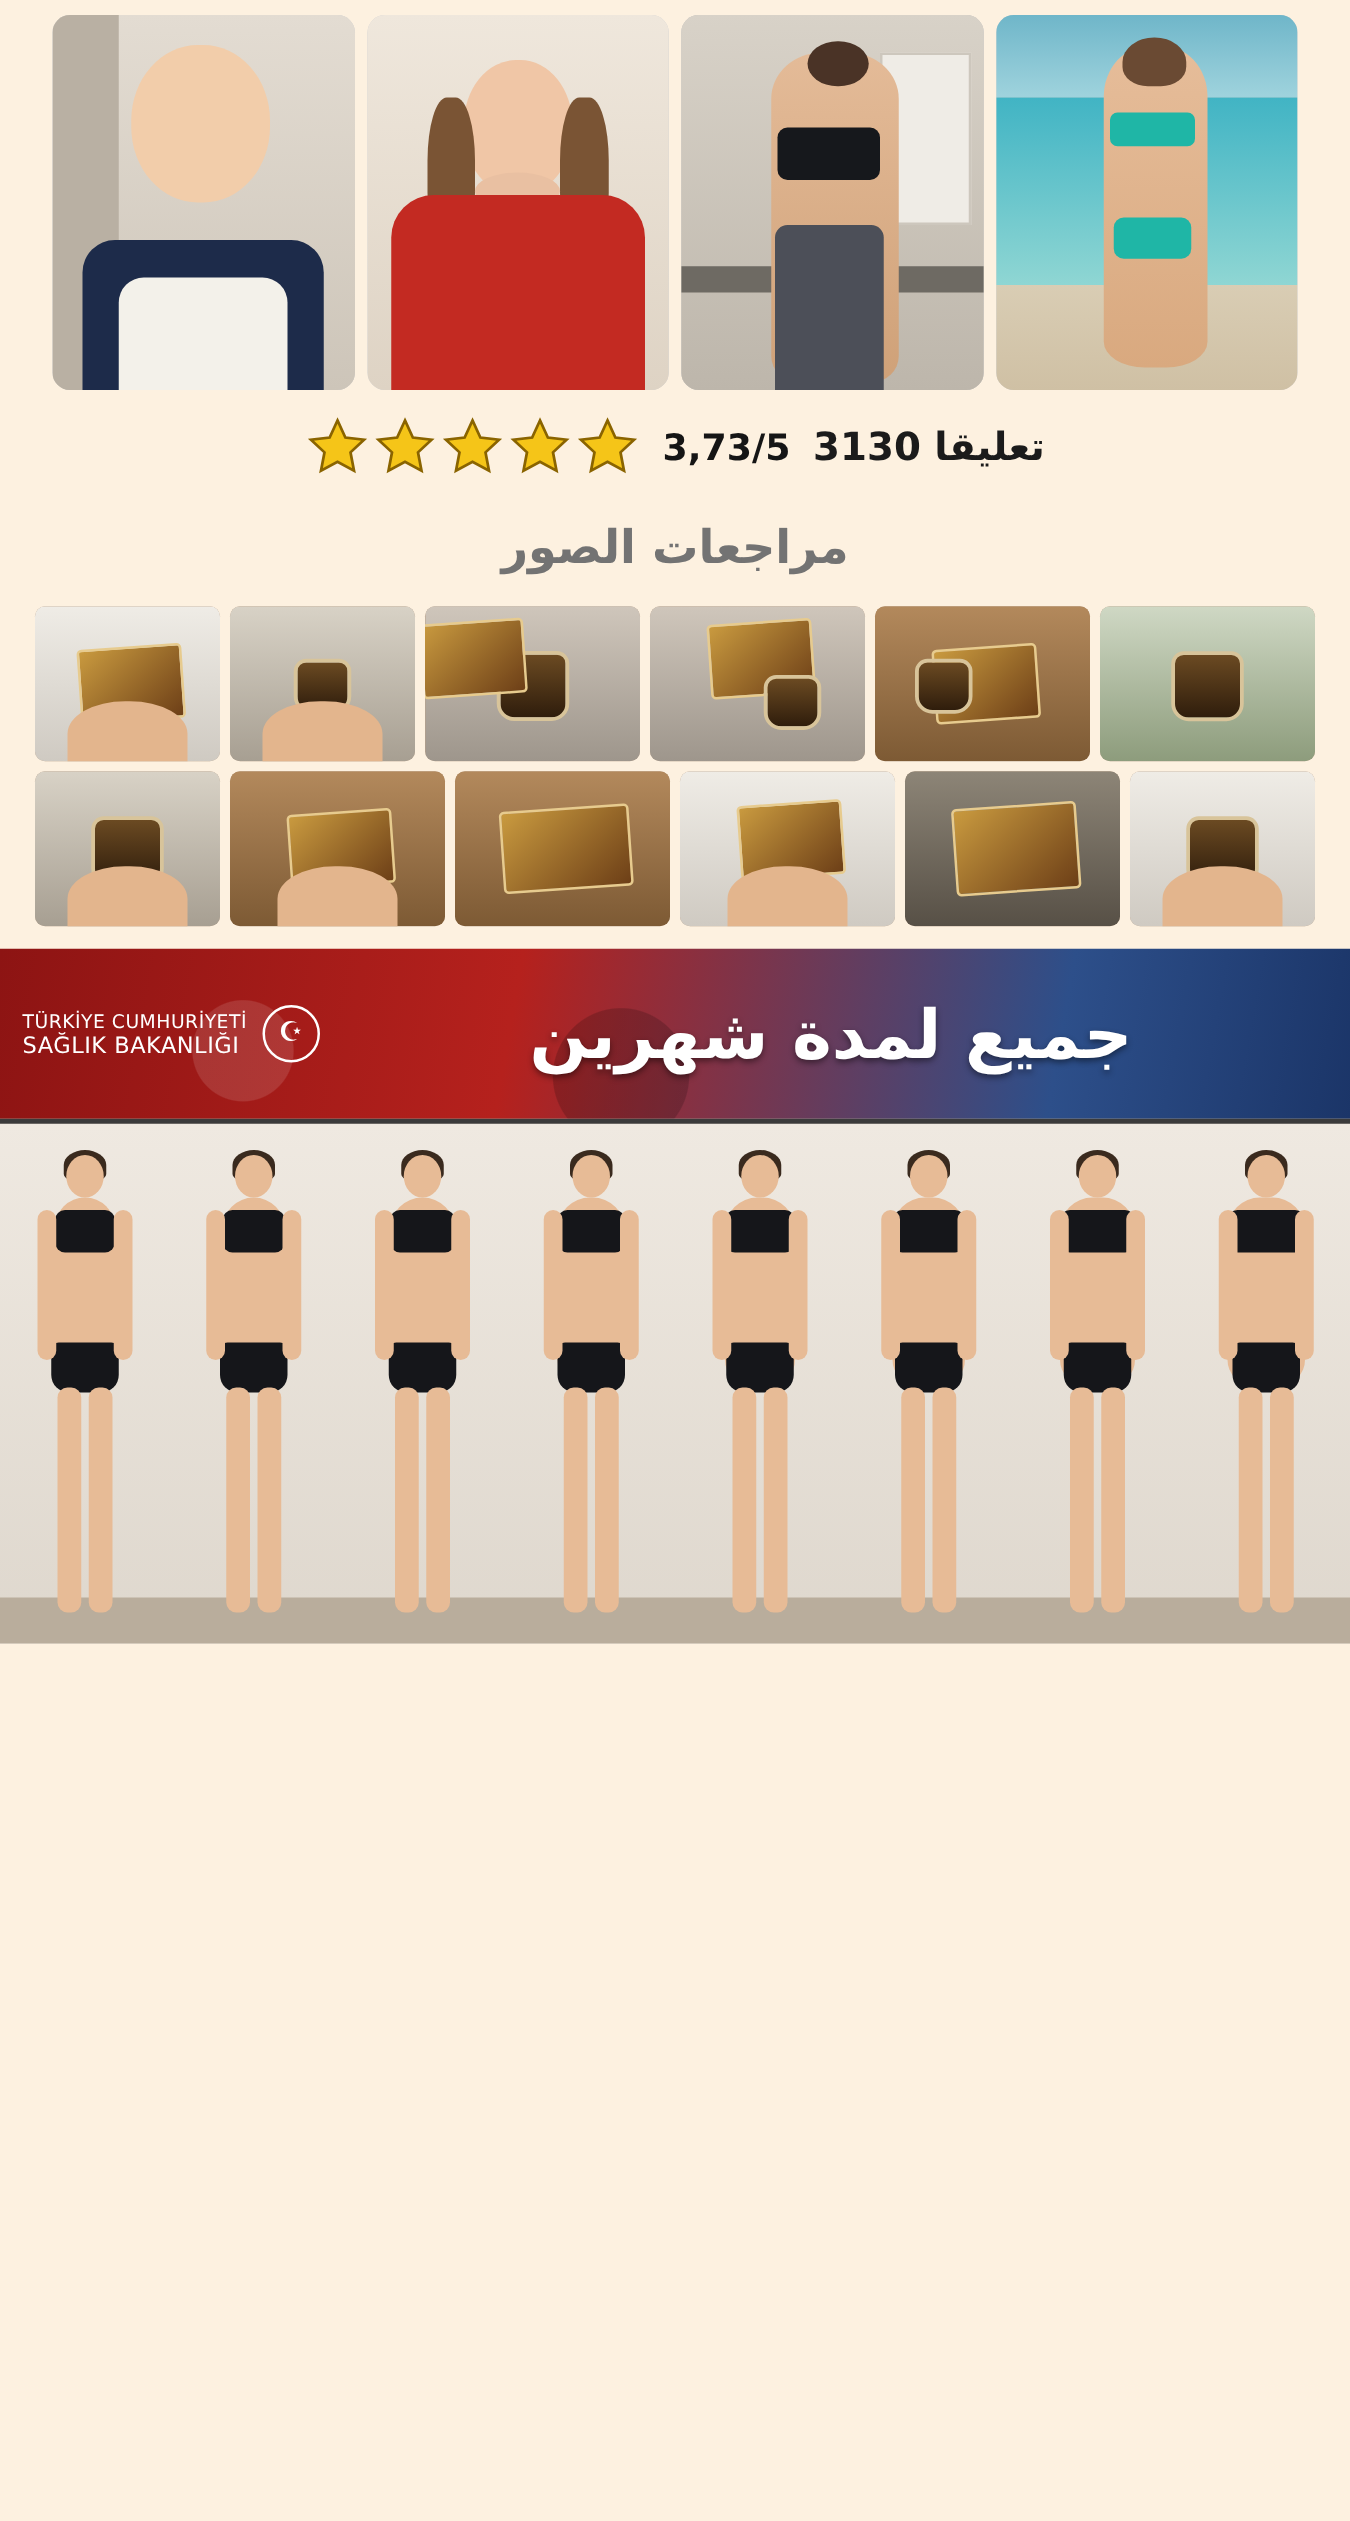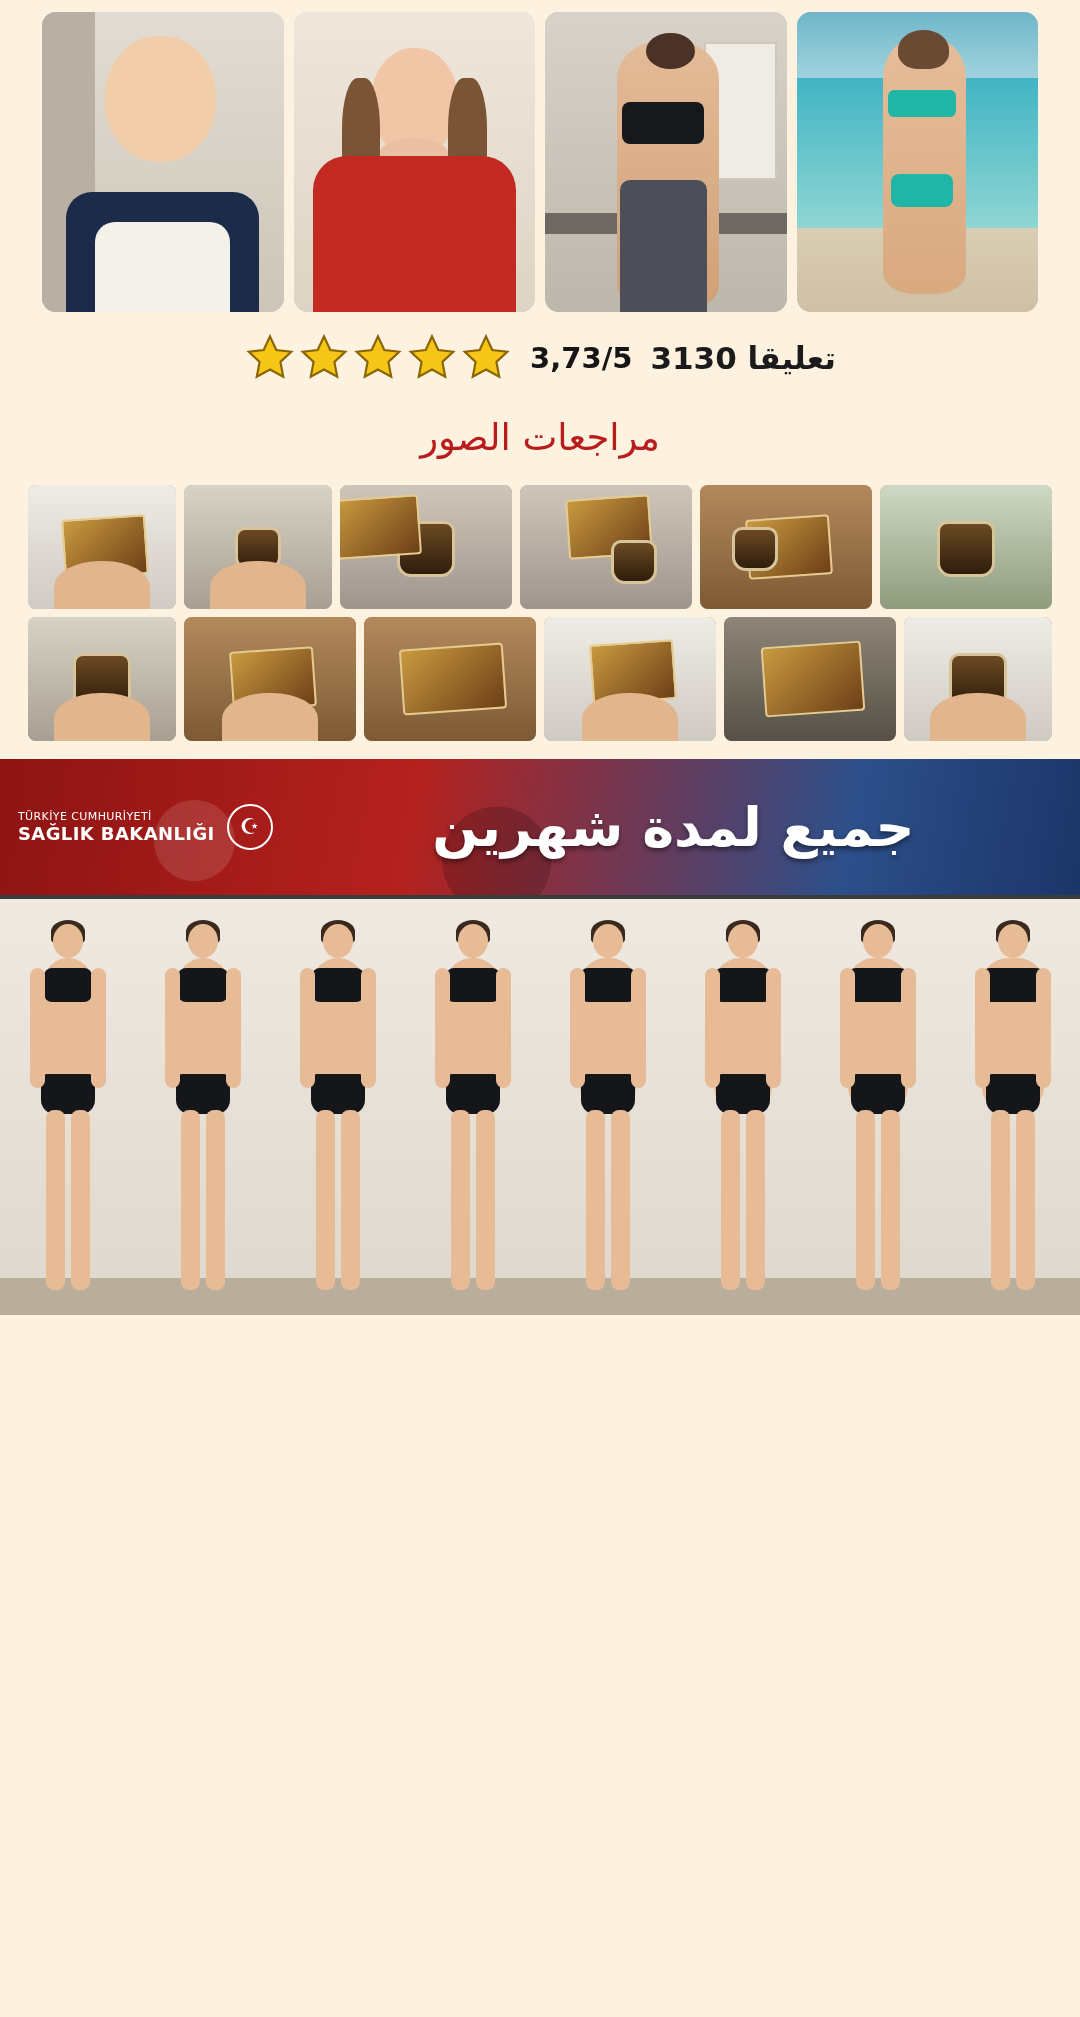--- a/index.html
+++ b/index.html
@@ -103,22 +103,22 @@
     color: #1c1c1c;
     text-align: justify;
     text-align-last: center;
     font-weight: 500;
   }
 
   
   .section-title {
     text-align: center;
     font-size: 37px;
-    font-weight: normal;
-    color: #b91c1c;
+    font-weight: bold;
+    color: #737373;
     padding: 26px 0 26px 0;
   }
 
   
   .thumb-grid {
     display: flex;
     flex-direction: column;
     gap: 8px;
     padding: 0 8px 18px 8px;
   }
@@ -192,22 +192,22 @@
     color: #fff;
   }
   .ministry .crest {
     width: 46px; height: 46px;
     border-radius: 50%;
     border: 2px solid #ffffff;
     display: flex; align-items: center; justify-content: center;
     font-size: 22px; line-height: 1;
   }
   .ministry .m-lines { direction: ltr; text-align: left; }
-  .ministry .m1 { font-size: 11px; letter-spacing: .4px; }
-  .ministry .m2 { font-size: 18px; font-weight: bold; letter-spacing: .4px; }
+  .ministry .m1 { font-size: 15px; letter-spacing: .4px; }
+  .ministry .m2 { font-size: 18px; font-weight: normal; letter-spacing: .4px; }
 
   
   .progress-strip {
     position: relative;
     height: 420px;
     background: linear-gradient(#efe9e1,#ded7cd);
     display: flex;
     border-top: 4px solid #3b3b3b;
     overflow: hidden;
   }

